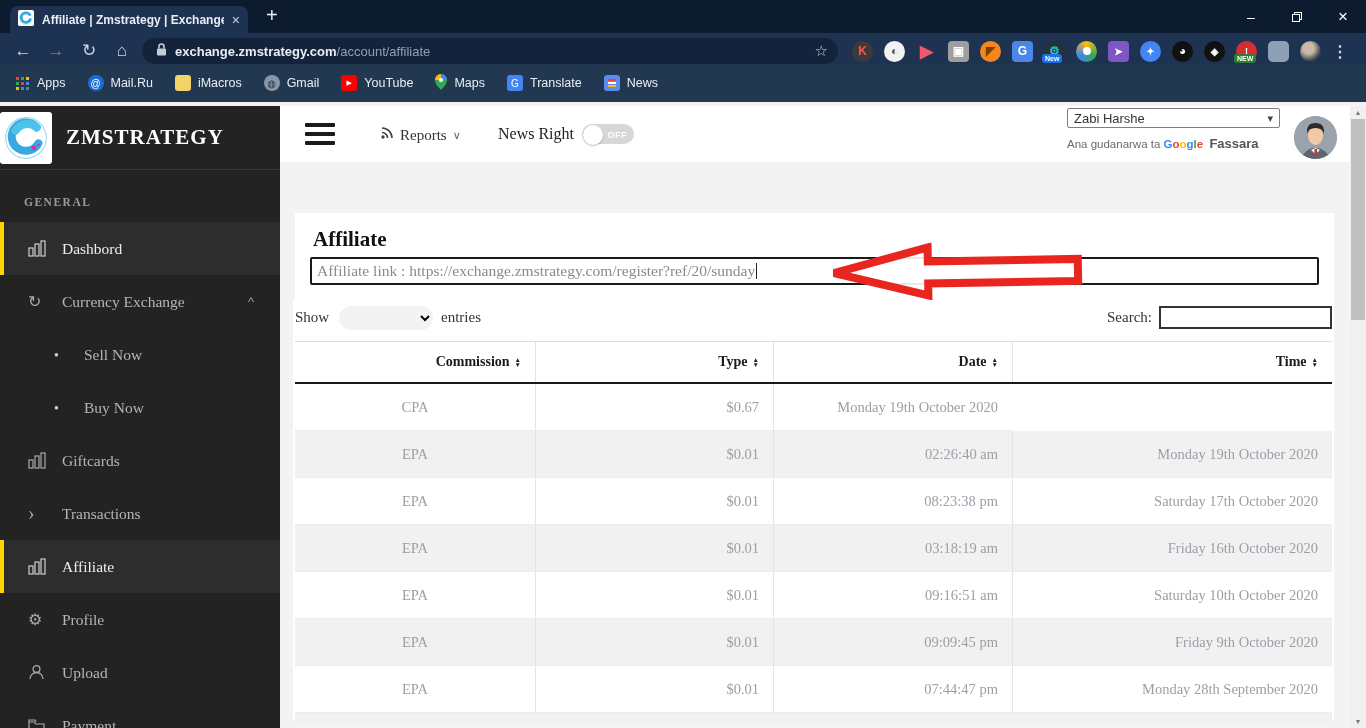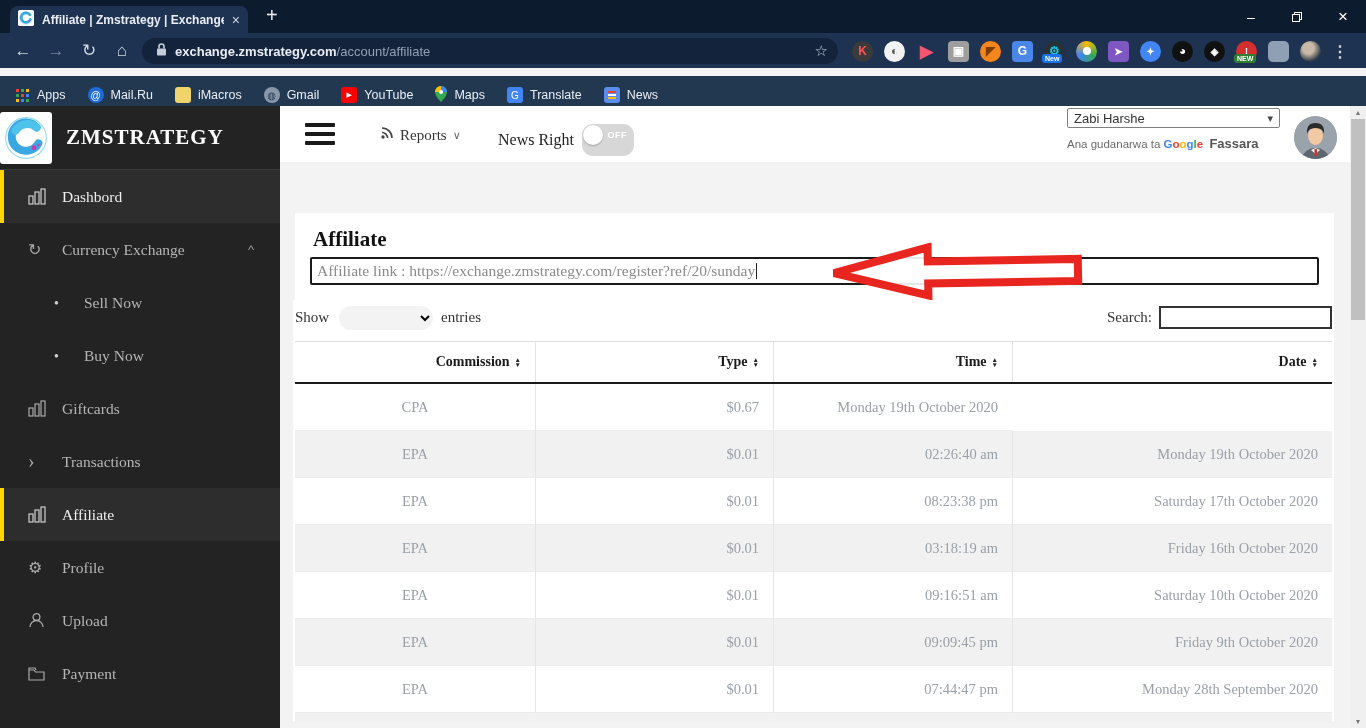--- a/index.html
+++ b/index.html
@@ -23,21 +23,21 @@
   .addressbar { position:absolute; left:142px; top:38px; width:696px; height:26px; background:#14233c; border-radius:13px; display:flex; align-items:center; padding:0 10px 0 14px; gap:8px; }
   .url { font-size:13px; white-space:nowrap; overflow:hidden; flex:1; }
   .url .host { color:#e9edf4; font-weight:bold; }
   .url .path { color:#93a0b4; }
   .star { color:#c6cdd8; font-size:15px; }
   .extrow { position:absolute; left:852px; top:36px; height:30px; display:flex; align-items:center; gap:11px; }
   .ext { position:relative; width:21px; height:21px; border-radius:50%; display:flex; align-items:center; justify-content:center; font-size:12px; font-weight:bold; }
   .ext .badge { position:absolute; left:-2px; top:13px; font-size:7px; font-weight:bold; color:#fff; padding:1px 3px; border-radius:3px; line-height:1; }
   .menu-dots { color:#cfd8e3; font-size:16px; font-weight:bold; }
 
-  .bookmarks { position:absolute; left:0; top:76px; width:1366px; height:38px; background:#223850; display:flex; align-items:center; padding-left:14px; gap:22px; }
+  .bookmarks { position:absolute; left:0; top:64px; width:1366px; height:38px; background:#223850; display:flex; align-items:center; padding-left:14px; gap:22px; }
   .bm { display:flex; align-items:center; gap:7px; color:#e9edf4; font-size:12.5px; }
   .bm-ic { width:16px; height:16px; border-radius:3px; display:flex; align-items:center; justify-content:center; font-size:10px; color:#fff; }
 
   
   .sidebar { position:absolute; left:0; top:106px; width:280px; height:622px; background:#232323; font-family:"Liberation Serif",serif; overflow:hidden; }
   .brand { height:64px; display:flex; align-items:center; gap:14px; border-bottom:1px solid #3a3a3a; }
   .logo-box { width:52px; height:52px; background:#fff; border-radius:3px; display:flex; align-items:center; justify-content:center; }
   .brand-name { color:#fff; font-size:21px; font-weight:bold; letter-spacing:1px; }
   .section-label { padding:26px 0 14px 24px; color:#9b9b9b; font-size:11.5px; font-weight:bold; letter-spacing:1.5px; }
   .nav-item { height:53px; display:flex; align-items:center; padding-left:24px; color:#b5b5b5; font-size:15.5px; border-left:4px solid transparent; }
@@ -48,21 +48,21 @@
   .nav-caret { margin-left:auto; margin-right:26px; color:#9a9a9a; font-size:13px; font-family:"Liberation Sans",sans-serif; }
 
   
   .main { position:absolute; left:280px; top:106px; width:1070px; height:622px; background:#f3f3f3; font-family:"Liberation Serif",serif; }
   .main-header { position:absolute; left:0; top:0; width:1070px; height:56px; background:#fff; }
   .hamburger { position:absolute; left:25px; top:17px; width:30px; }
   .hamburger div { height:4px; background:#1a1a1a; border-radius:1px; margin-bottom:5px; }
   .reports { position:absolute; left:100px; top:20px; font-size:15px; color:#333; display:flex; align-items:center; gap:6px; }
   .rep-caret { color:#666; font-size:11px; font-family:"Liberation Sans",sans-serif; }
   .menu-right { position:absolute; left:218px; top:18px; font-size:16px; color:#222; display:flex; align-items:center; gap:8px; }
-  .toggle { position:relative; width:52px; height:32px; background:#d7d7d7; border-radius:11px; }
+  .toggle { position:relative; width:52px; height:20px; background:#d7d7d7; border-radius:11px; }
   .knob { position:absolute; left:1px; top:1px; width:20px; height:20px; background:#fff; border-radius:50%; box-shadow:0 1px 2px rgba(0,0,0,.25); }
   .toggle-label { position:absolute; right:7px; top:6px; font-size:9px; font-weight:bold; color:#fff; letter-spacing:.5px; font-family:"Liberation Sans",sans-serif; }
   .lang-select { position:absolute; left:787px; top:2px; width:213px; height:20px; background:#fff; border:1px solid #7f7f7f; border-radius:2px; font-family:"Liberation Sans",sans-serif; font-size:13px; color:#333; display:flex; align-items:center; padding:2px 6px;text-align:center; }
   .lang-select .chev { margin-left:auto; color:#444; font-size:11px; }
   .translate-note { position:absolute; left:787px; top:30px; font-family:"Liberation Sans",sans-serif; font-size:11.5px; color:#6b6b6b; white-space:nowrap; }
   .translate-note b.fassara { color:#555; font-size:13px; font-weight:bold; margin-left:3px; }
   .g1{color:#4285F4}.g2{color:#EA4335}.g3{color:#FBBC05}.g4{color:#4285F4}.g5{color:#34A853}.g6{color:#EA4335}
   .hdr-avatar { position:absolute; left:1014px; top:10px; width:43px; height:43px; border-radius:50%; overflow:hidden; background:#9aa2ab; }
 
   .card1 { position:absolute; left:15px; top:107px; width:1039px; height:90px; background:#fff; }
@@ -225,20 +225,21 @@
         <svg width="46" height="46" viewBox="0 0 52 52">
             <circle cx="26" cy="26" r="23" fill="none" stroke="#8fd9ec" stroke-width="1.2"></circle>
             <path d="M38 14 A16 16 0 1 0 40 32" fill="none" stroke="#38a7e2" stroke-width="9" stroke-linecap="round"></path>
             <path d="M38 14 A16 16 0 0 0 14 18" fill="none" stroke="#4ec3ea" stroke-width="9" stroke-linecap="round"></path>
             <circle cx="35" cy="37" r="2.8" fill="#c43bb0"></circle>
             <circle cx="40" cy="34" r="1.4" fill="#c43bb0"></circle>
           </svg>
       </span>
       <span class="brand-name">ZMSTRATEGY</span>
     </div>
+    <div class="section-label">GENERAL</div>
 
     <div class="nav-item active">
       <span class="ni-icon">
           <svg width="18" height="17" viewBox="0 0 18 17">
             <rect x="1" y="8" width="4" height="8" fill="none" stroke="#cfcfcf" stroke-width="1.2"></rect>
             <rect x="7" y="4" width="4" height="12" fill="none" stroke="#cfcfcf" stroke-width="1.2"></rect>
             <rect x="13" y="1" width="4" height="15" fill="none" stroke="#cfcfcf" stroke-width="1.2"></rect>
           </svg>
         </span>
       <span>Dashbord</span>
@@ -378,33 +379,33 @@
               </span>
             </div>
           <div class="th">
               <span>Type</span>
               <span class="sort">
                 <span>▲</span>
                 <span>▼</span>
               </span>
             </div>
           <div class="th">
+              <span>Date</span>
+              <span class="sort">
+                <span>▲</span>
+                <span>▼</span>
+              </span>
+            </div>
+          <div class="th">
               <span>Time</span>
               <span class="sort">
                 <span>▲</span>
                 <span>▼</span>
               </span>
             </div>
-          <div class="th">
-              <span>Date</span>
-              <span class="sort">
-                <span>▲</span>
-                <span>▼</span>
-              </span>
-            </div>
         </div>
 
         <div class="trow">
           <div class="td">CPA</div>
           <div class="td">$0.67</div>
           <div class="td">Monday 19th October 2020</div>
         </div>
         <div class="trow stripe">
           <div class="td">EPA</div>
           <div class="td">$0.01</div>

